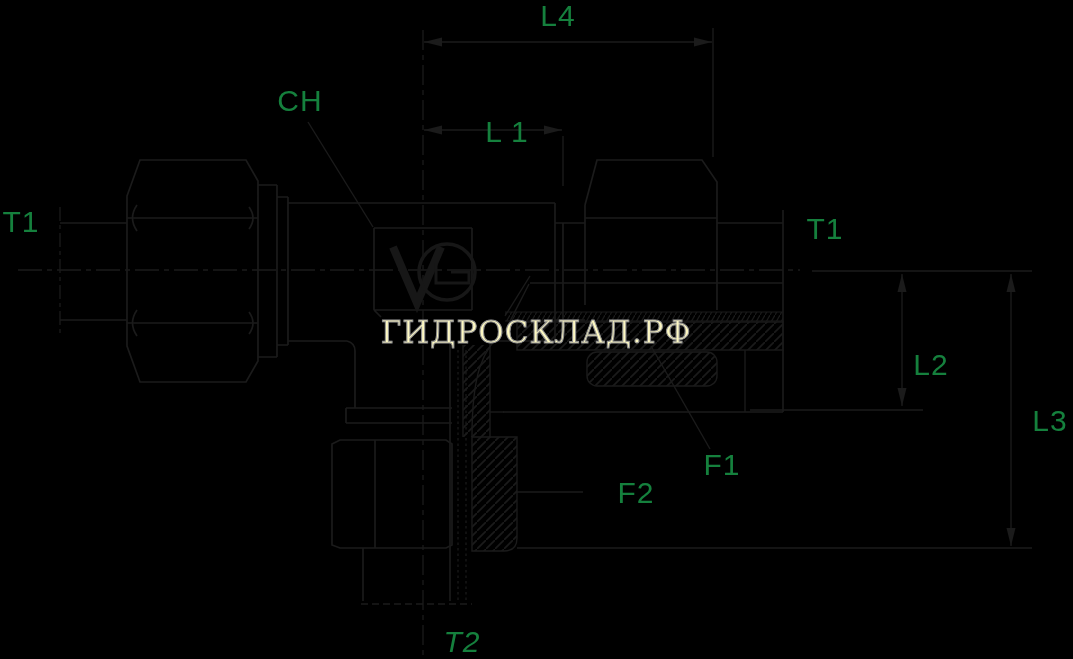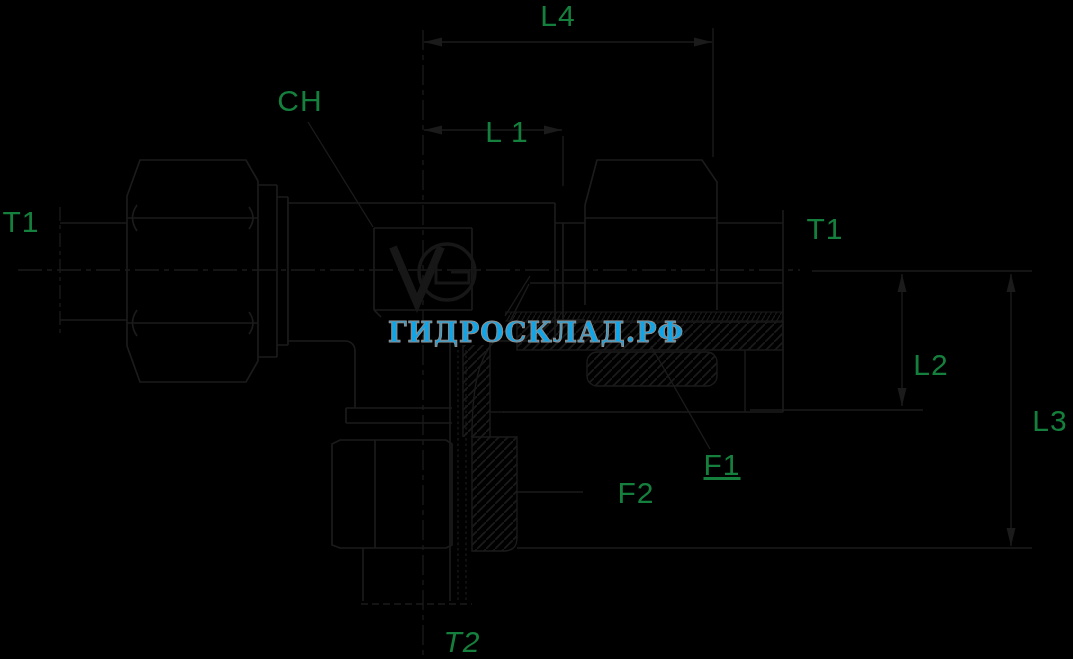--- a/index.html
+++ b/index.html
@@ -18,24 +18,24 @@
     color:#15803d;
     white-space:nowrap;
     letter-spacing:1px;
     font-family:"Liberation Sans", sans-serif;
   }
   .watermark{
     position:absolute;
     left:536px;top:332px;
     transform:translate(-50%,-50%);
     font-family:"DejaVu Serif", serif;
-    font-weight:bold;
-    font-size:27px;
+    font-weight:normal;
+    font-size:31px;
     letter-spacing:1px;
-    color:#0ea5e9;
+    color:#fef9c3;
     -webkit-text-stroke:1px #8f8f8f;
     text-shadow:0 0 1px #6f6f6f;
     white-space:nowrap;
   }
 </style>
 </head>
 <body>
 
 <div class="canvas">
 
@@ -139,17 +139,17 @@
 
   <div class="watermark">ГИДРОСКЛАД.РФ</div>
 
   <div class="dim-label" style="left:558px;top:16px;">L4</div>
   <div class="dim-label" style="left:507px;top:108px;margin-top:24px;">L 1</div>
   <div class="dim-label" style="left:300px;top:101px;">CH</div>
   <div class="dim-label" style="left:21px;top:222px;">T1</div>
   <div class="dim-label" style="left:825px;top:229px;">T1</div>
   <div class="dim-label" style="left:931px;top:341px;margin-top:24px;">L2</div>
   <div class="dim-label" style="left:1050px;top:421px;text-align:center;">L3</div>
-  <div class="dim-label" style="left:722px;top:465px;text-decoration:underline;">F1</div>
+  <div class="dim-label" style="left:722px;top:465px;">F1</div>
   <div class="dim-label" style="left:608px;top:493px;margin-left:28px;">F2</div>
   <div class="dim-label" style="left:462px;top:642px;font-style:italic;">T2</div>
 
 </div>
 
 </body></html>

